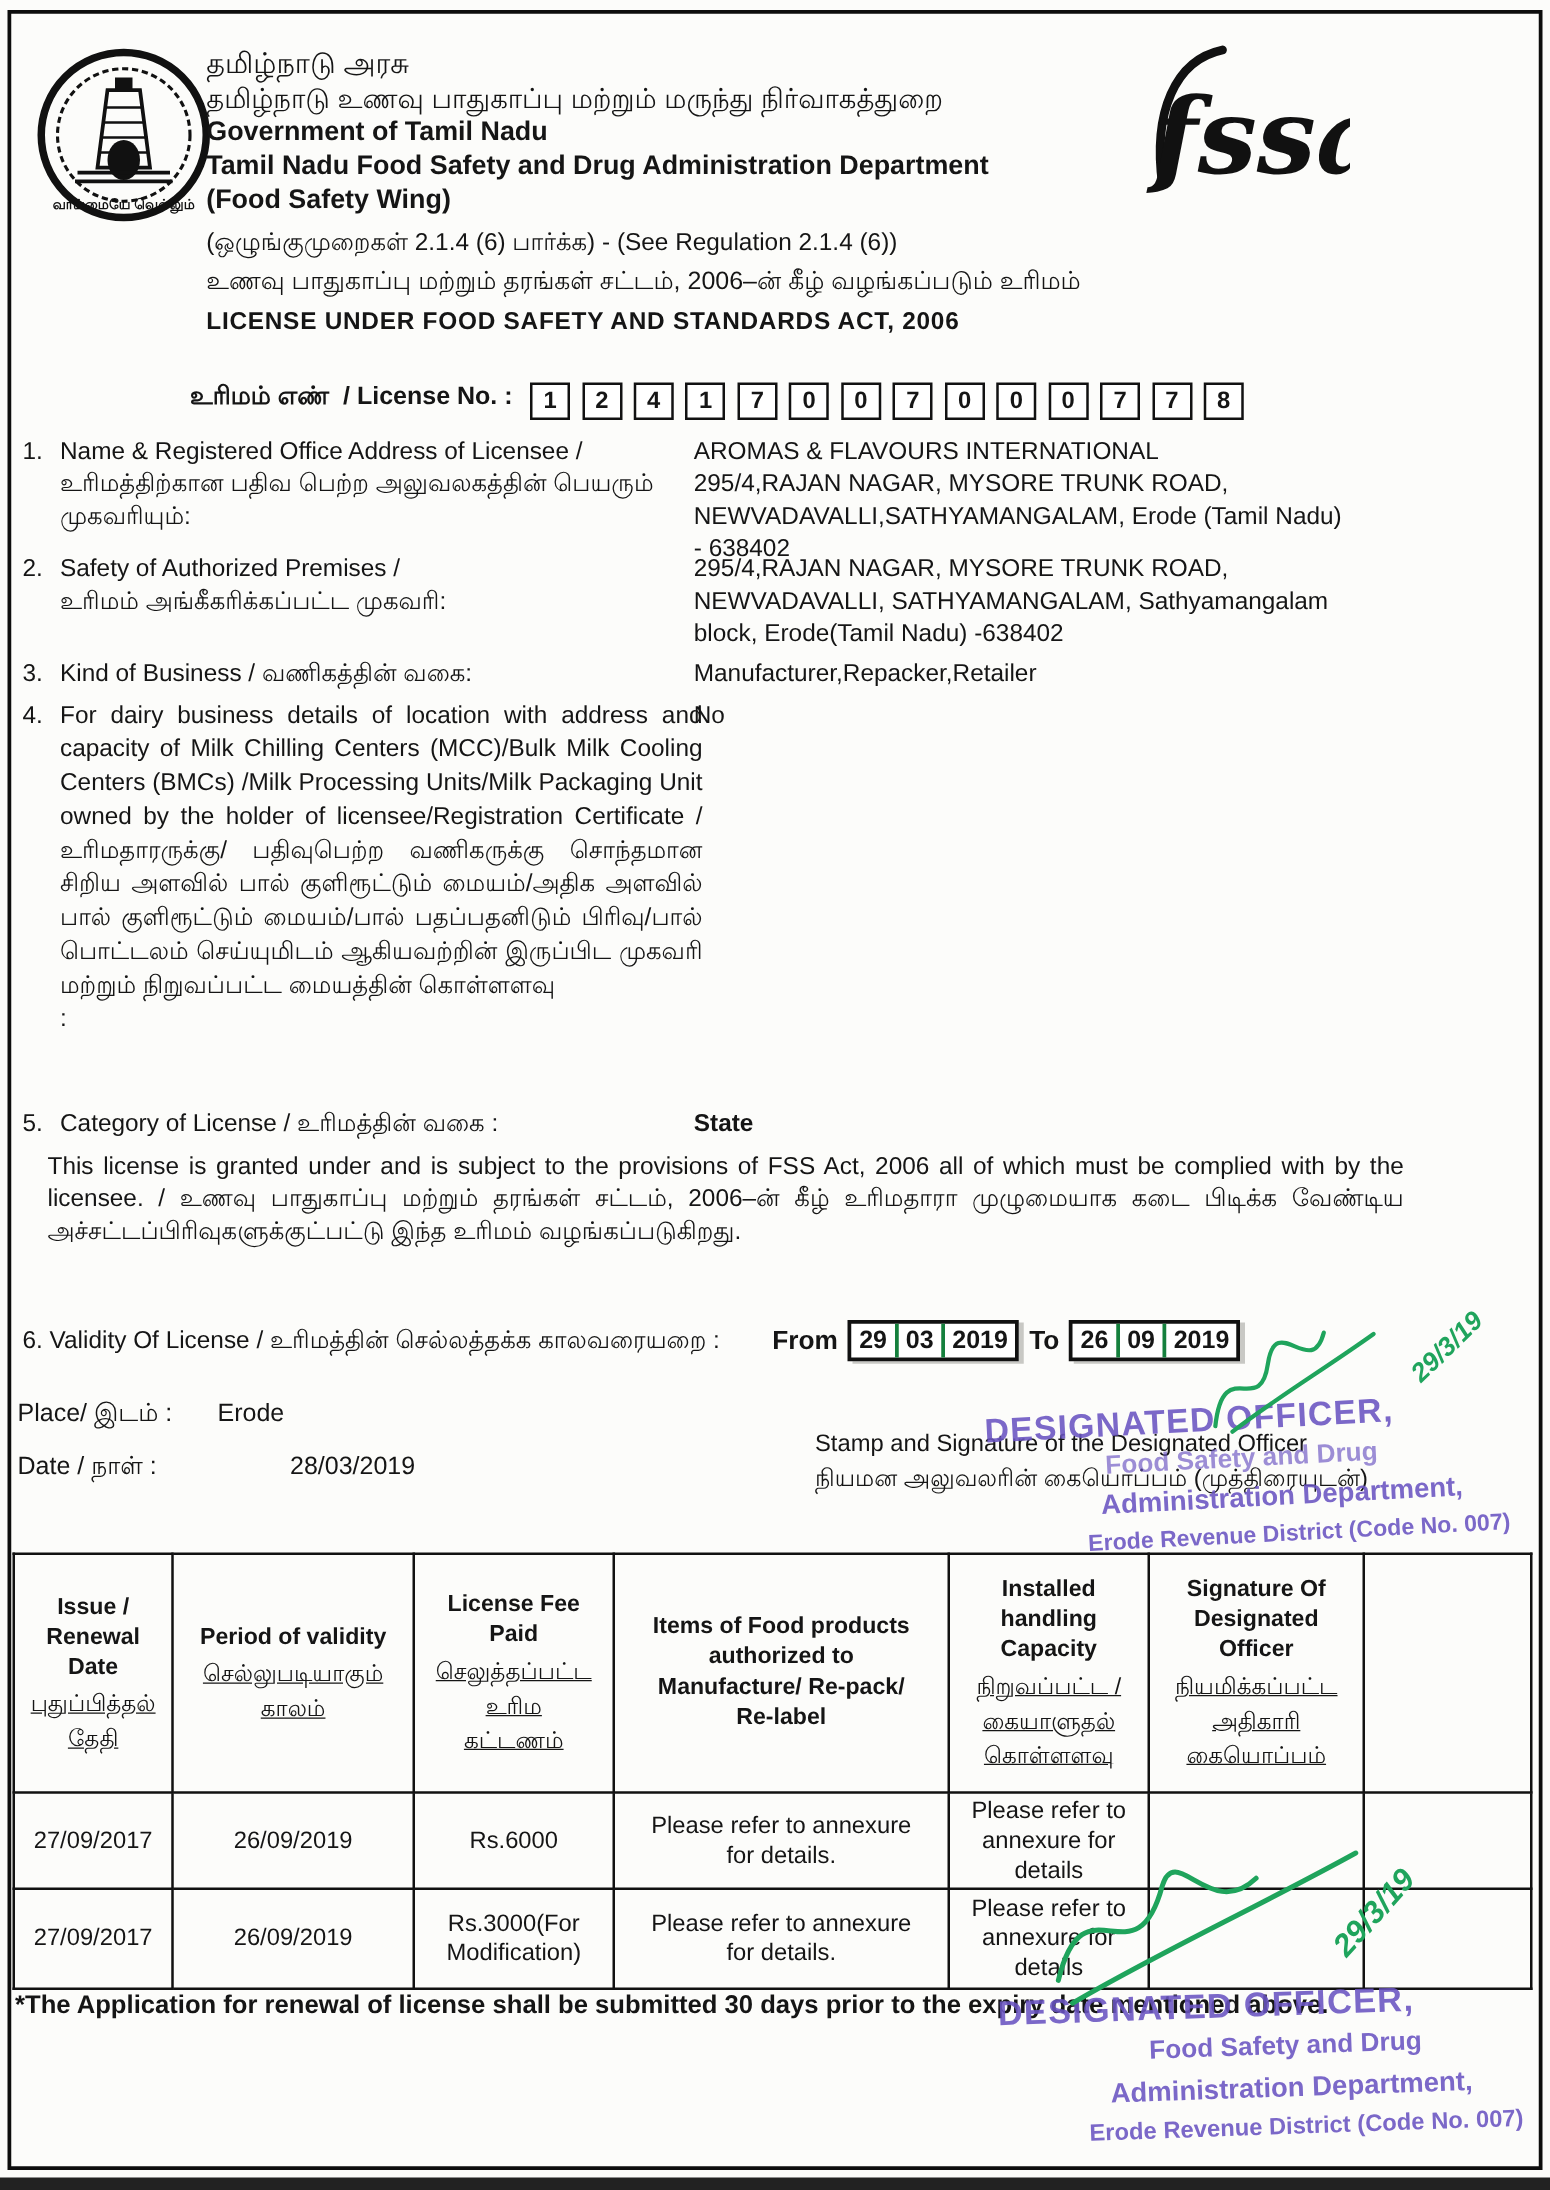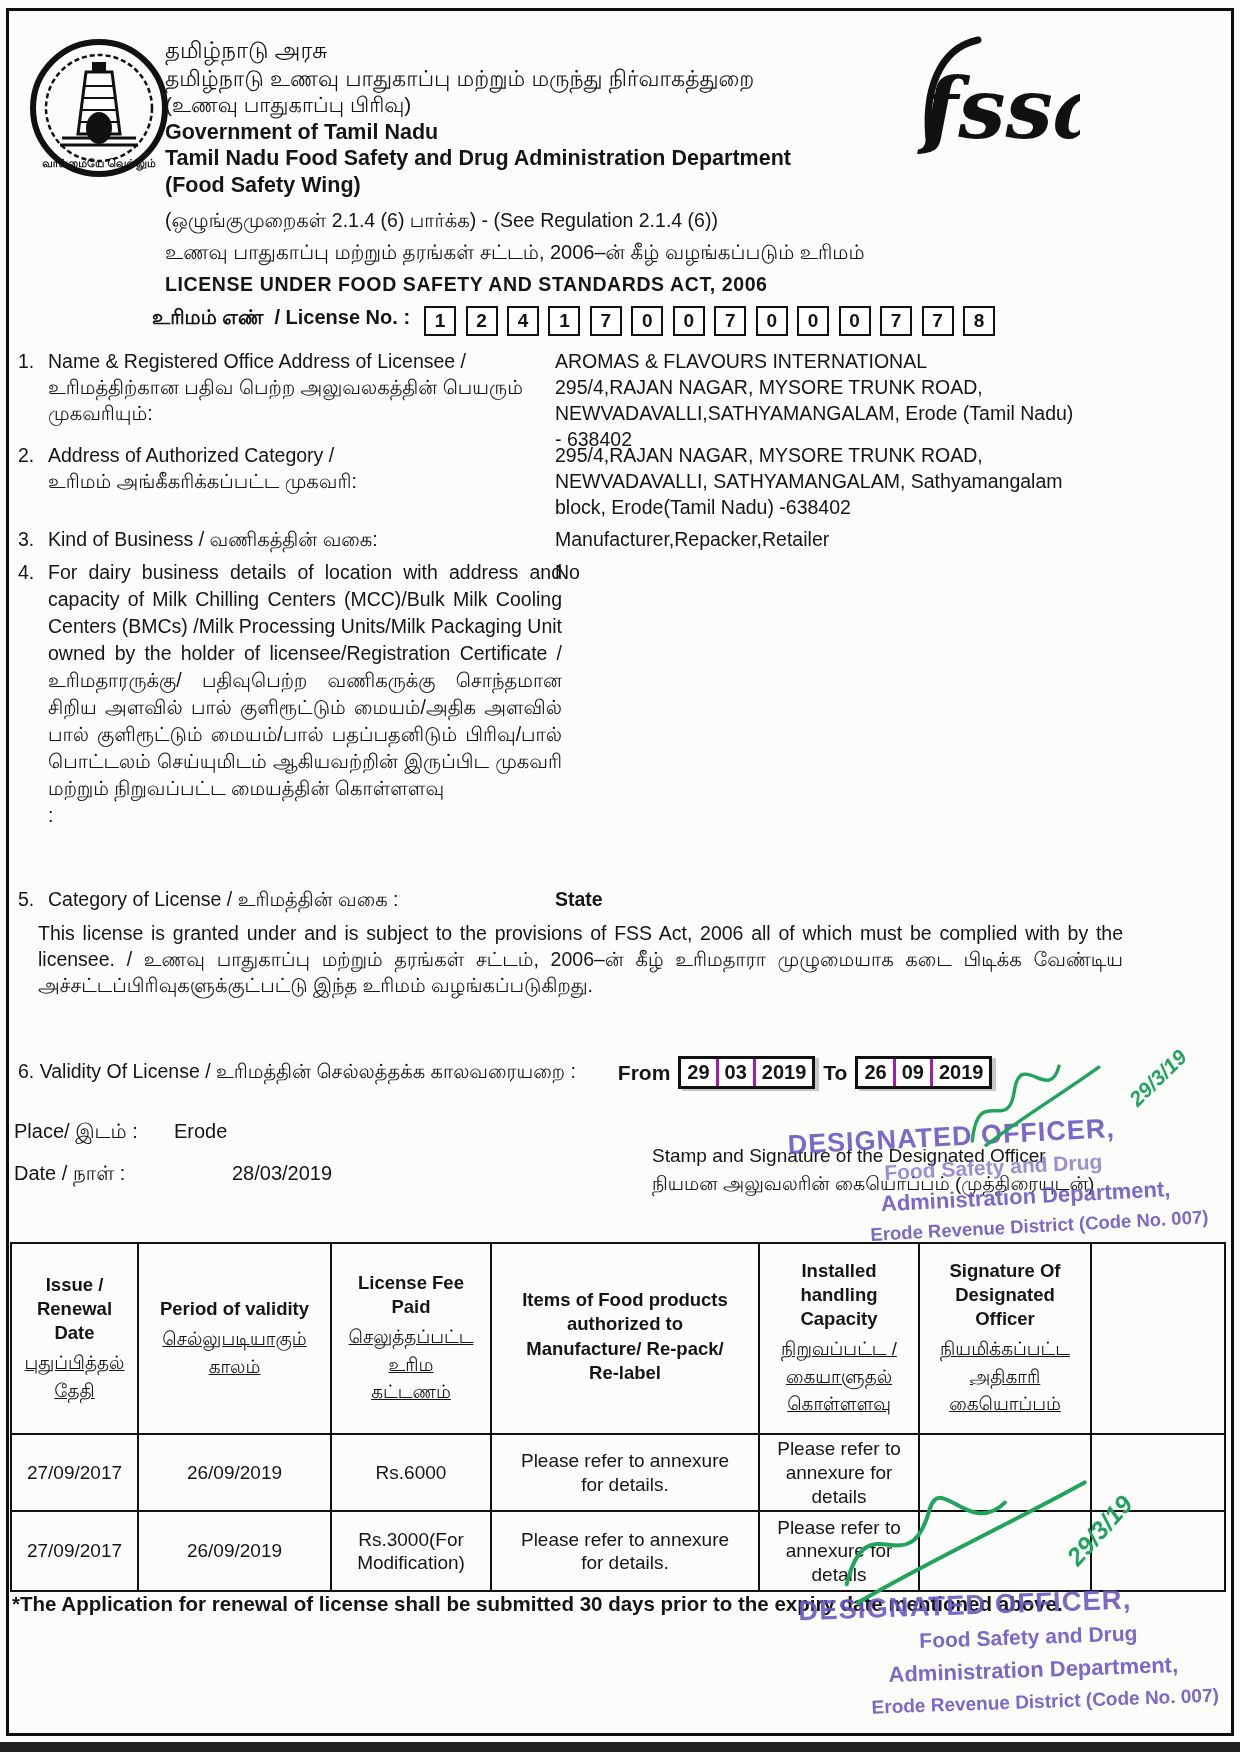--- a/index.html
+++ b/index.html
@@ -41,21 +41,21 @@
   .item1{top:348px;} .item2{top:442px;} .item3{top:526px;}
   .item4{top:559px;} .item4 .lab{width:514px;line-height:27px;}
   .item5{top:886px;} .item5 .val{font-weight:bold;}
   .para{position:absolute;left:38px;top:920px;width:1085px;font-size:19.5px;line-height:26px;text-align:justify;}
 
   
   .validity{position:absolute;left:18px;top:1032px;display:flex;align-items:center;margin-top:24px;}
   .validity .vlab{font-size:19.5px;margin-right:34px;}
   .validity .fromto{font-weight:bold;font-size:21px;margin:0 8px;}
   .dgroup{display:flex;border:3px solid #111;background:#fff;box-shadow:4px 2px 0 #c8c8c4;}
-  .dcell{padding:2px 6px;font-weight:bold;font-size:20px;border-left:3px solid #a21caf;}
+  .dcell{padding:2px 6px;font-weight:bold;font-size:20px;border-left:3px solid #15803d;}
   .dcell:first-child{border-left:none;}
 
   
   .prow{position:absolute;left:14px;display:flex;font-size:20px;}
   .prow .plab{width:160px;}
   .place{top:1120px;} .daterow{top:1162px;}
   .daterow .pval{padding-left:58px;}
 
   
   .stamp-caption{position:absolute;left:652px;top:1142px;width:480px;font-size:19px;line-height:1.45;z-index:2;}
@@ -108,21 +108,20 @@
   <div class="fssai">
     <svg width="180" height="150" viewBox="0 0 180 150">
       <path d="M30 118 C22 60 40 18 78 10" fill="none" stroke="#111" stroke-width="7" stroke-linecap="round"></path>
       <text x="22" y="108" font-size="84" font-style="italic" font-weight="bold" font-family="'DejaVu Serif',serif" fill="#111">fssai</text>
     </svg>
   </div>
 
   <div class="head">
     <div class="ta1">தமிழ்நாடு அரசு</div>
     <div class="ta2">தமிழ்நாடு உணவு பாதுகாப்பு மற்றும் மருந்து நிர்வாகத்துறை</div>
-    <div class="ta3">(உணவு பாதுகாப்பு பிரிவு)</div>
     <div class="en">Government of Tamil Nadu</div>
     <div class="en">Tamil Nadu Food Safety and Drug Administration Department</div>
     <div class="en">(Food Safety Wing)</div>
     <div class="reg">(ஒழுங்குமுறைகள் 2.1.4 (6) பார்க்க) - (See Regulation 2.1.4 (6))</div>
     <div class="actta">உணவு பாதுகாப்பு மற்றும் தரங்கள் சட்டம், 2006–ன் கீழ் வழங்கப்படும் உரிமம்</div>
     <div class="acten">LICENSE UNDER FOOD SAFETY AND STANDARDS ACT, 2006</div>
   </div>
 
   <div class="licrow">
     <span class="lbl">
@@ -151,21 +150,21 @@
     <span class="lab ml">Name &amp; Registered Office Address of Licensee /
 உரிமத்திற்கான பதிவ பெற்ற அலுவலகத்தின் பெயரும்
 முகவரியும்:</span>
     <span class="val ml">AROMAS &amp; FLAVOURS INTERNATIONAL
 295/4,RAJAN NAGAR, MYSORE TRUNK ROAD,
 NEWVADAVALLI,SATHYAMANGALAM, Erode (Tamil Nadu)
 - 638402</span>
   </div>
   <div class="item item2">
     <span class="num">2.</span>
-    <span class="lab ml">Address of Authorized Category /
+    <span class="lab ml">Safety of Authorized Premises /
 உரிமம் அங்கீகரிக்கப்பட்ட முகவரி:</span>
     <span class="val ml">295/4,RAJAN NAGAR, MYSORE TRUNK ROAD,
 NEWVADAVALLI, SATHYAMANGALAM, Sathyamangalam
 block, Erode(Tamil Nadu) -638402</span>
   </div>
   <div class="item item3">
     <span class="num">3.</span>
     <span class="lab">Kind of Business / வணிகத்தின் வகை:</span>
     <span class="val">Manufacturer,Repacker,Retailer</span>
   </div>

